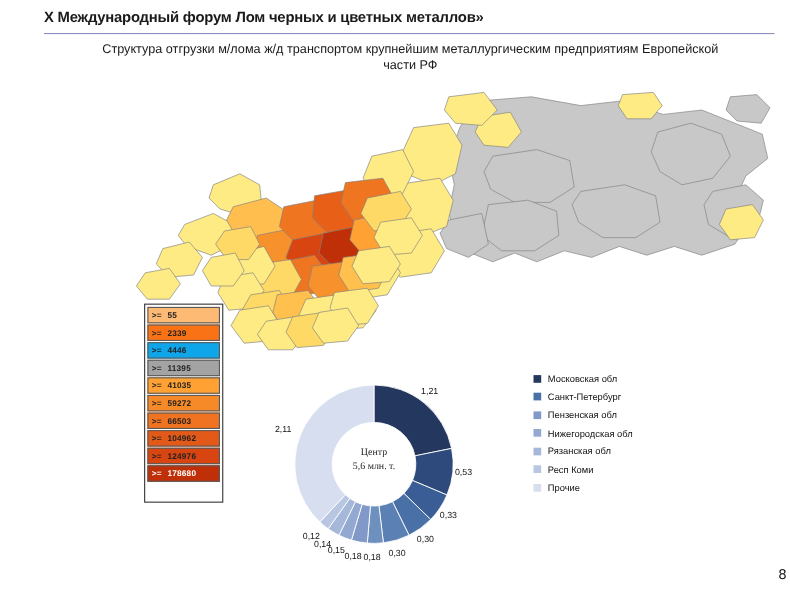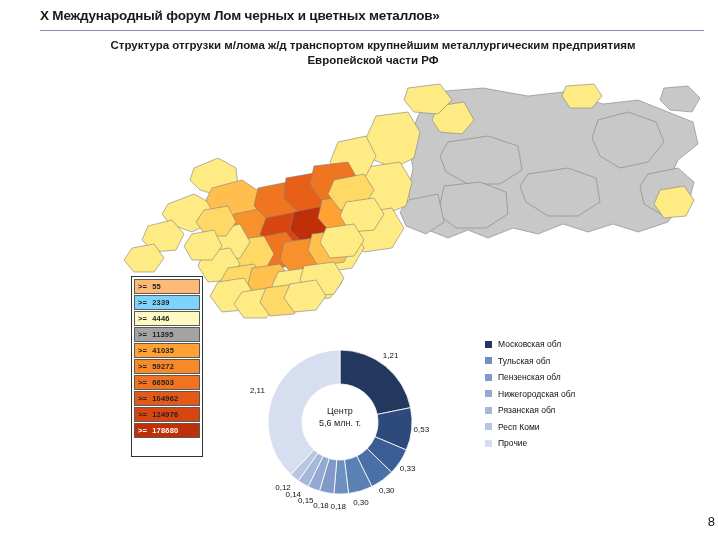--- a/index.html
+++ b/index.html
@@ -38,21 +38,21 @@
     height: 1px;
     background: #8a8fc0;
   }
   #subtitle {
     position: absolute;
     left: 80px;
     top: 38px;
     width: 560px;
     text-align: center;
     font-size: 11.5px;
-    font-weight: bold;
+    font-weight: normal;
     color: #1a1a1a;
     line-height: 15px;
   }
   #page-number {
     position: absolute;
     right: 16px;
     bottom: 10px;
     font-size: 13px;
     color: #111;
     font-weight: normal;
@@ -114,20 +114,21 @@
   }
   #donut-center-label {
     position: absolute;
     left: 55px;
     top: 83px;
     width: 100px;
     text-align: center;
     font-size: 9px;
     color: #222;
     line-height: 12px;
+    font-family: Liberation Serif, serif;
   }
   .slice-label {
     position: absolute;
     font-size: 8px;
     color: #111;
     white-space: nowrap;
   }
 
   
   #donut-legend {
@@ -222,24 +223,24 @@
         <path d="M238 120 L266 116 L276 132 L266 148 L242 150 L232 134 Z" fill="#ffeb84"></path>
         <path d="M218 146 L246 142 L256 158 L246 174 L222 176 L212 160 Z" fill="#ffeb84"></path>
       </g>
     </svg>
   </div>
 
   <div id="legend">
     <div class="legend-row" style="background:#fdba74">
       <span class="legend-label"><span class="op">&gt;=</span><span>55</span></span>
     </div>
-    <div class="legend-row" style="background:#7dd3fc">
+    <div class="legend-row" style="background:#f97316">
       <span class="legend-label"><span class="op">&gt;=</span><span>2339</span></span>
     </div>
-    <div class="legend-row" style="background:#fef9c3">
+    <div class="legend-row" style="background:#0ea5e9">
       <span class="legend-label"><span class="op">&gt;=</span><span>4446</span></span>
     </div>
     <div class="legend-row" style="background:#a3a3a3">
       <span class="legend-label"><span class="op">&gt;=</span><span>11395</span></span>
     </div>
     <div class="legend-row" style="background:#ffa233">
       <span class="legend-label"><span class="op">&gt;=</span><span>41035</span></span>
     </div>
     <div class="legend-row" style="background:#f78a28">
       <span class="legend-label"><span class="op">&gt;=</span><span>59272</span></span>
@@ -279,22 +280,22 @@
       </div>
     </div>
   <div class="slice-label" style="left: 147.772px; top: 29.1703px;">1,21</div><div class="slice-label" style="left: 178.583px; top: 103.406px;">0,53</div><div class="slice-label" style="left: 164.825px; top: 141.998px;">0,33</div><div class="slice-label" style="left: 143.962px; top: 163.766px;">0,30</div><div class="slice-label" style="left: 118.199px; top: 176.483px;">0,30</div><div class="slice-label" style="left: 95.4434px; top: 179.988px;">0,18</div><div class="slice-label" style="left: 78.2144px; top: 178.521px;">0,18</div><div class="slice-label" style="left: 62.978px; top: 174.137px;">0,15</div><div class="slice-label" style="left: 50.4626px; top: 168.003px;">0,14</div><div class="slice-label" style="left: 40.2278px; top: 160.83px;">0,12</div><div class="slice-label" style="left: 14.9513px; top: 63.7542px;">2,11</div></div>
 
   <div id="donut-legend">
       <div class="dlegend-row">
         <span class="dlegend-swatch" style="background: rgb(36, 55, 94);"></span>
         <span class="dlegend-text">Московская обл</span>
       </div>
       <div class="dlegend-row">
-        <span class="dlegend-swatch" style="background: rgb(109, 144, 191);"></span>
-        <span class="dlegend-text">Тульская обл</span>
+        <span class="dlegend-swatch" style="background: rgb(74, 112, 168);"></span>
+        <span class="dlegend-text">Санкт-Петербург</span>
       </div>
       <div class="dlegend-row">
         <span class="dlegend-swatch" style="background: rgb(129, 153, 201);"></span>
         <span class="dlegend-text">Пензенская обл</span>
       </div>
       <div class="dlegend-row">
         <span class="dlegend-swatch" style="background: rgb(147, 169, 210);"></span>
         <span class="dlegend-text">Нижегородская обл</span>
       </div>
       <div class="dlegend-row">

